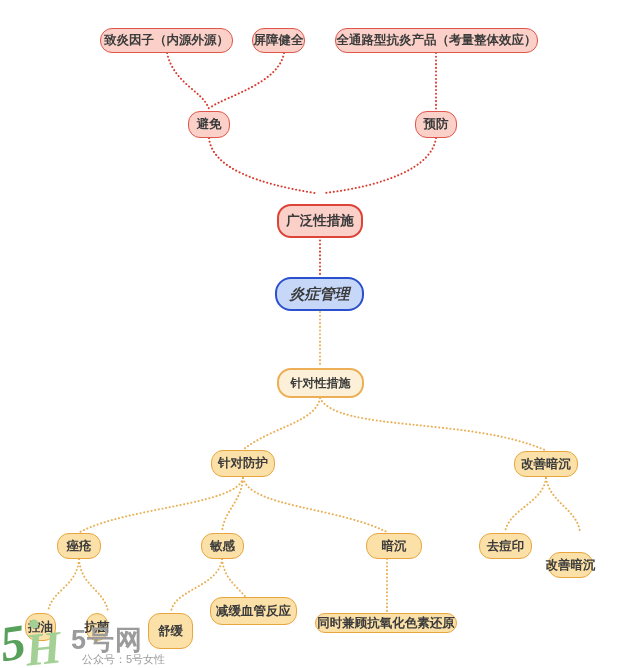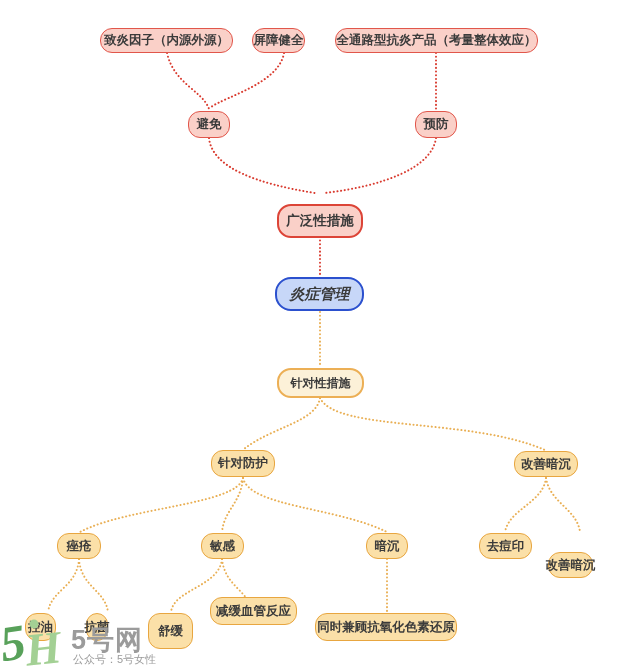--- a/index.html
+++ b/index.html
@@ -20,21 +20,21 @@
   .n-broad{background:var(--pink-fill,#FAD0C8);border:2px solid var(--broad-border,#DC4437);font-size:13.5px;border-radius:14px;}
   .n-root{background:var(--blue-fill,#C7D7F8);border:2.5px solid var(--blue-border,#2B50CE);font-size:15px;border-radius:16px;font-style:italic;}
   .n-cream{background:var(--cream-fill,#FCF1D8);border:2px solid var(--cream-border,#ECAF55);font-size:12px;border-radius:14px;}
   .n-yellow{background:var(--yellow-fill,#FBE0A8);border:1.8px solid var(--yellow-border,#E8A640);}
   #watermark{position:absolute;left:0;top:610px;z-index:3;width:220px;height:58px;pointer-events:none;}
   #wm-logo{position:absolute;left:2px;top:6px;}
   #wm-site{
     position:absolute;left:71px;top:12px;font-size:27px;font-weight:700;
     color:var(--watermark-gray,#9B9B9B);letter-spacing:1px;
   }
-  #wm-caption{position:absolute;left:73px;top:42px;font-size:11px;color:var(--watermark-gray,#9B9B9B);}
+  #wm-caption{position:absolute;left:82px;top:42px;font-size:11px;color:var(--watermark-gray,#9B9B9B);}
 </style>
 </head>
 <body>
 
 <div id="canvas">
 
   <svg id="edges" width="640" height="668" viewBox="0 0 640 668">
     <path class="edge-red" d="M167,53 C174,84 203,91 209,109"></path>
     <path class="edge-red" d="M284,53 C279,83 227,96 211,107"></path>
     <path class="edge-red" d="M436,53 L436,110"></path>
@@ -67,29 +67,29 @@
 
   <div class="node n-root" style="left:275px;top:277px;width:89px;height:34px">炎症管理</div>
 
   <div class="node n-cream" style="left:277px;top:368px;width:87px;height:30px">针对性措施</div>
 
   <div class="node n-yellow" style="left:211px;top:450px;width:64px;height:27px">针对防护</div>
   <div class="node n-yellow" style="left:514px;top:451px;width:64px;height:26px">改善暗沉</div>
 
   <div class="node n-yellow" style="left:57px;top:533px;width:44px;height:26px">痤疮</div>
   <div class="node n-yellow" style="left:201px;top:533px;width:43px;height:26px">敏感</div>
-  <div class="node n-yellow" style="left:366px;top:533px;width:42px;height:26px">暗沉</div>
+  <div class="node n-yellow" style="left:366px;top:533px;width:56px;height:26px">暗沉</div>
   <div class="node n-yellow" style="left:479px;top:533px;width:53px;height:26px">去痘印</div>
   <div class="node n-yellow" style="left:548px;top:552px;width:45px;height:26px">改善暗沉</div>
 
   <div class="node n-yellow" style="left:25px;top:613px;width:31px;height:28px">控油</div>
   <div class="node n-yellow" style="left:86px;top:613px;width:22px;height:28px">抗菌</div>
   <div class="node n-yellow" style="left:148px;top:613px;width:45px;height:36px">舒缓</div>
   <div class="node n-yellow" style="left:210px;top:597px;width:87px;height:28px">减缓血管反应</div>
-  <div class="node n-yellow" style="left:315px;top:613px;width:142px;height:28px">同时兼顾抗氧化色素还原</div>
+  <div class="node n-yellow" style="left:315px;top:613px;width:142px;height:20px">同时兼顾抗氧化色素还原</div>
 
   <div id="watermark">
     <svg id="wm-logo" width="72" height="52" viewBox="0 0 72 52">
       <text x="0" y="44" font-family="Liberation Serif, serif" font-style="italic" font-weight="bold" font-size="50" fill="#58A15A" transform="rotate(-8 10 40)">5</text>
       <text x="24" y="48" font-family="Liberation Serif, serif" font-style="italic" font-weight="bold" font-size="46" fill="#A3D094" transform="rotate(-6 40 40)">H</text>
       <circle cx="32" cy="8" r="4.5" fill="#A3D094"></circle>
     </svg>
     <div id="wm-site">5号网</div>
     <div id="wm-caption">公众号：5号女性</div>
   </div>

